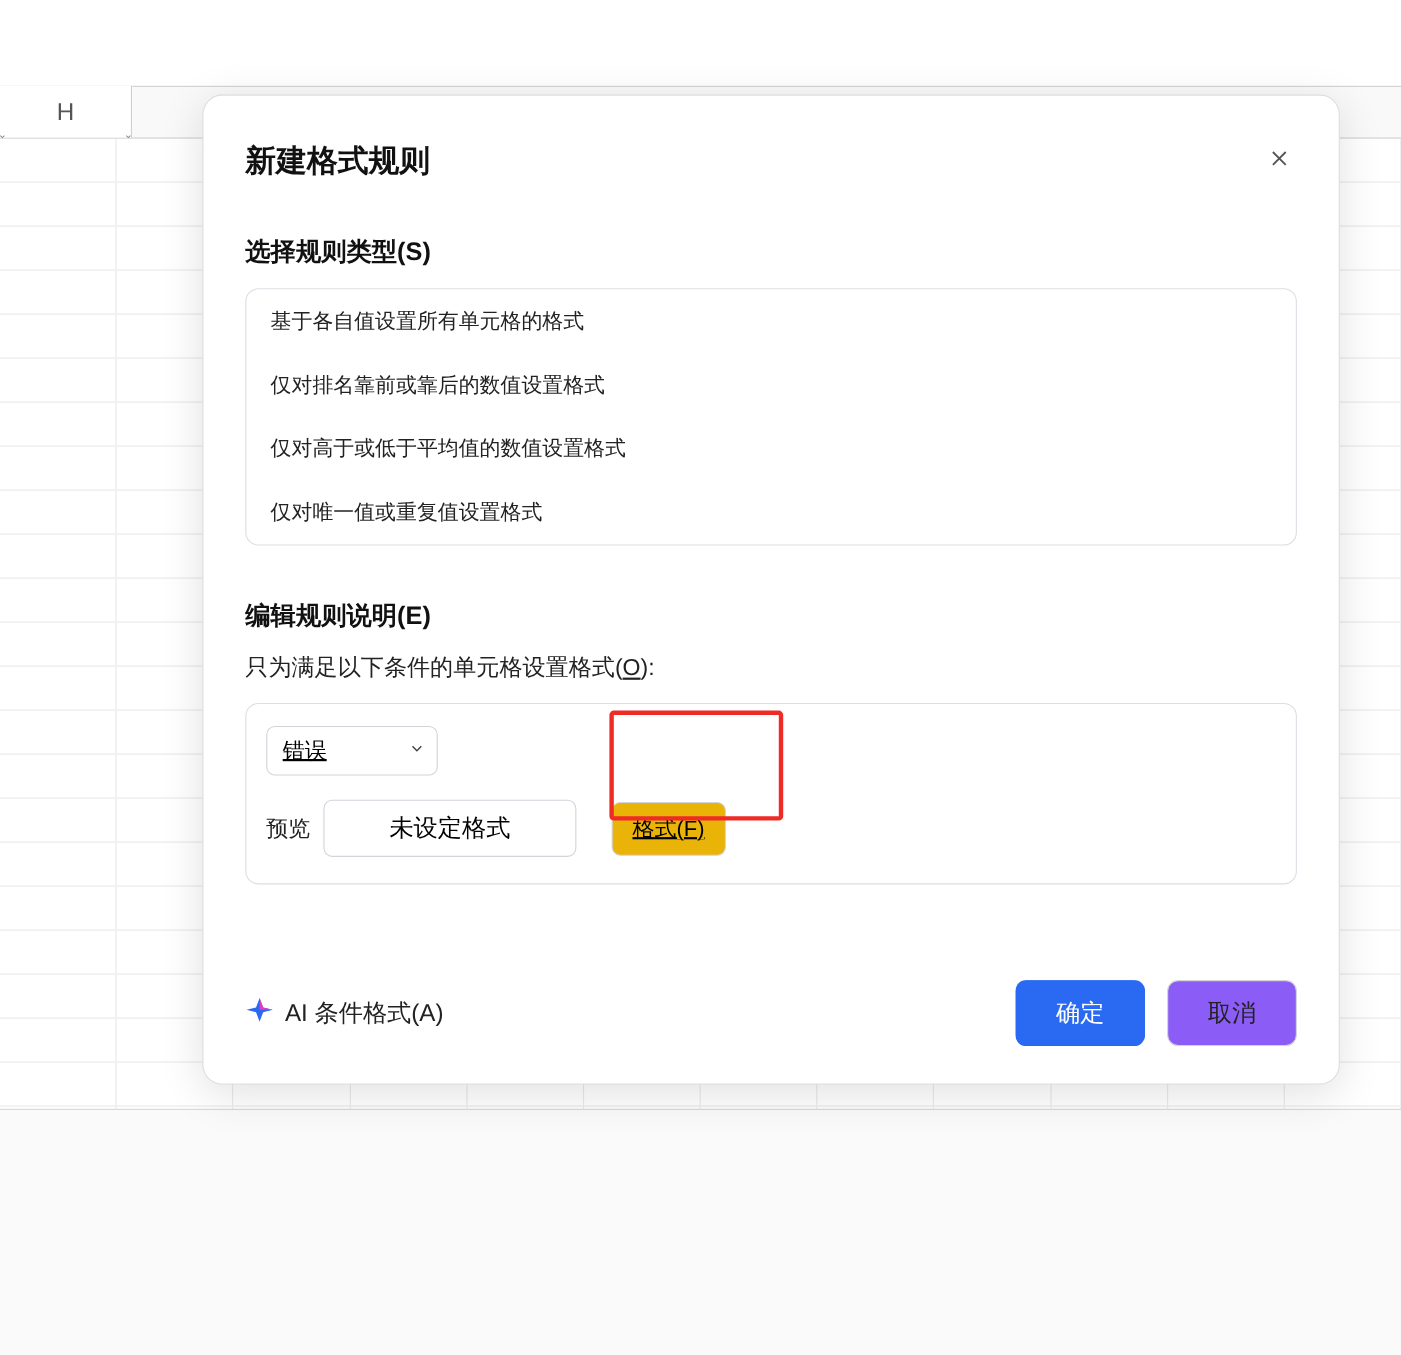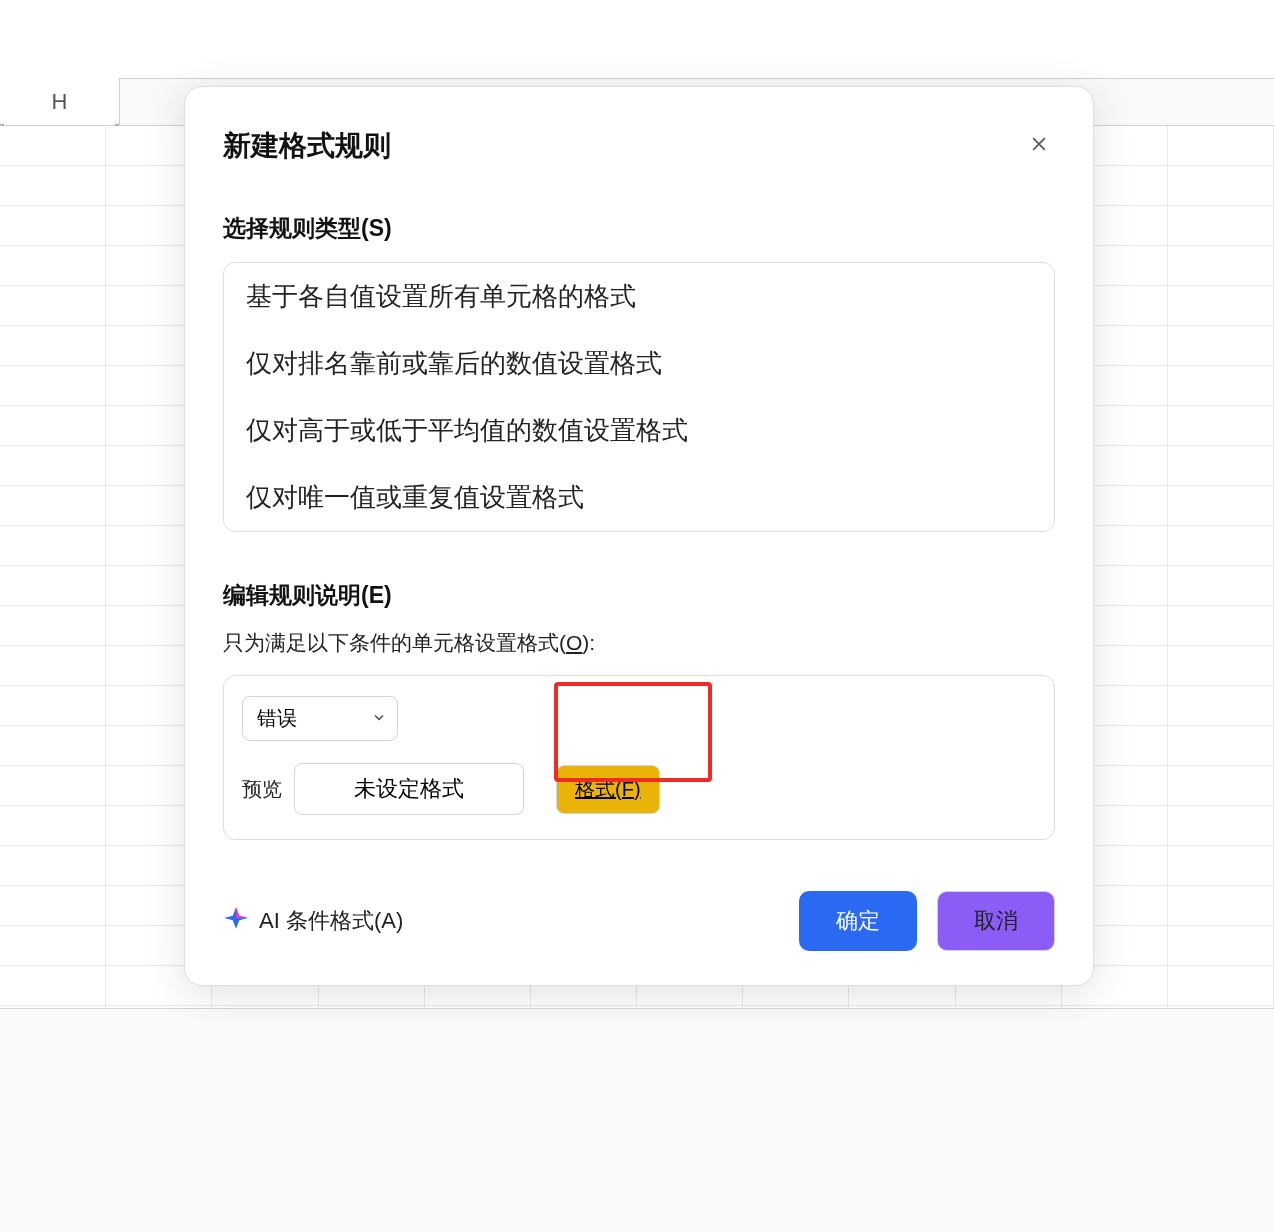--- a/index.html
+++ b/index.html
@@ -61,21 +61,21 @@
     .grid-cell {
       width: 120px;
       border-right: 1px solid #e8e8e8;
       height: 100%;
     }
     
     .dialog {
       position: absolute;
       top: 86px;
       left: 184px;
-      width: 910px;
+      width: 1034px;
       height: 900px;
       background: #fff;
       border: 1px solid #dcdee4;
       border-radius: 18px;
       box-shadow: 0 8px 40px rgba(0,0,0,0.12);
       padding: 40px 38px 34px 38px;
       display: flex;
       flex-direction: column;
     }
     .dialog-header {
@@ -103,41 +103,41 @@
       margin-bottom: 18px;
     }
     .rule-list {
       border: 1px solid #dcdee4;
       border-radius: 12px;
       overflow: hidden;
       margin-bottom: 48px;
     }
     .rule-item {
       padding: 16px 22px;
-      font-size: 26px;
+      font-size: 19px;
       color: #222;
       cursor: pointer;
     }
     .rule-item.selected {
       background: #ededf0;
     }
     .edit-label {
       font-size: 21px;
       color: #222;
       margin-bottom: 18px;
     }
     .edit-box {
       border: 1px solid #dcdee4;
       border-radius: 12px;
       padding: 20px 18px 24px 18px;
       display: flex;
       flex-direction: column;
       gap: 22px;
     }
-    .select-row { display: flex; align-items: center; }
+    .select-row { display: flex; align-items: center; text-decoration: underline; }
     .dropdown {
       border: 1px solid #d2d4da;
       border-radius: 8px;
       padding: 8px 36px 8px 14px;
       font-size: 20px;
       position: relative;
       min-width: 156px;
       cursor: pointer;
       background: #fff;
     }

